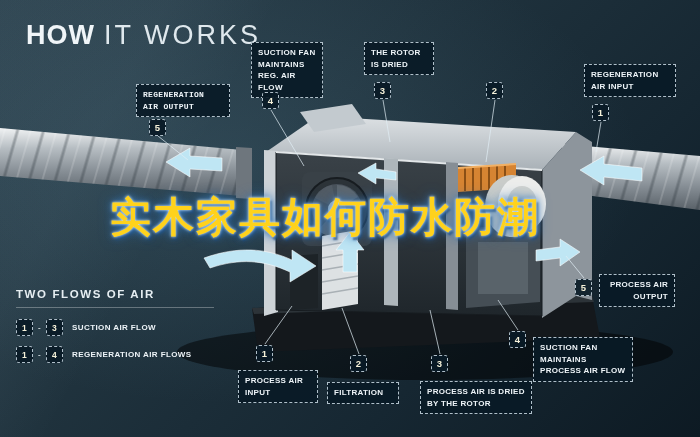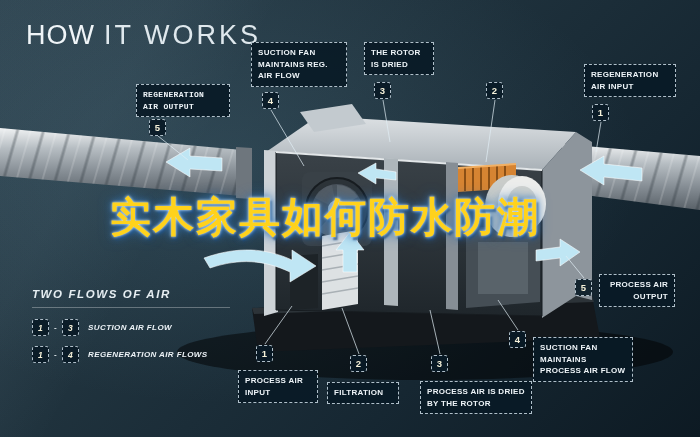--- a/index.html
+++ b/index.html
@@ -7,47 +7,47 @@
     position:relative;width:700px;height:437px;overflow:hidden;
     font-family:"Liberation Sans",sans-serif;
     background:
       radial-gradient(ellipse at 32% 38%, rgba(96,138,158,0.22), transparent 62%),
       linear-gradient(118deg, rgba(190,225,240,0.05) 18%, transparent 30%),
       linear-gradient(135deg,#2a3f4b 0%,#20333e 38%,#162732 70%,#0d1a23 100%);
   }
   .scene{position:absolute;left:0;top:0;width:700px;height:437px;z-index:2;}
   
   .title{position:absolute;left:26px;top:20px;z-index:5;color:#f0f5f8;font-size:27px;letter-spacing:1px;white-space:nowrap;}
-  .title .w-bold{font-weight:400;}
+  .title .w-bold{font-weight:700;}
   .title .w-light{font-weight:300;letter-spacing:3px;margin-left:9px;color:#dfe8ed;}
   
   .co-box{
     position:absolute;z-index:6;box-sizing:border-box;
     background:rgba(9,26,38,0.92);border:1px dashed rgba(206,221,231,0.85);
     color:#edf3f7;font-size:8px;font-weight:bold;letter-spacing:0.3px;
     line-height:1.45;padding:4px 6px;text-transform:uppercase;
   }
   .num{
     position:absolute;z-index:6;box-sizing:border-box;width:17px;height:17px;
     background:rgba(9,26,38,0.92);border:1px dashed rgba(206,221,231,0.85);
     border-radius:3px;color:#f6f2da;font-size:9.5px;font-weight:bold;
     display:flex;align-items:center;justify-content:center;
   }
   .pos-co1{left:136px;top:84px;width:94px;font-family:Liberation Mono, monospace;}   .pos-n1{left:149px;top:119px;}
-  .pos-co2{left:251px;top:42px;width:96px;}   .pos-n2{left:262px;top:92px;}
+  .pos-co2{left:251px;top:42px;width:72px;}   .pos-n2{left:262px;top:92px;}
   .pos-co3{left:364px;top:42px;width:70px;}   .pos-n3{left:374px;top:82px;}
   .pos-co4{left:477px;top:42px;width:96px;}   .pos-n4{left:486px;top:82px;}
   .pos-co5{left:584px;top:64px;width:92px;}   .pos-n5{left:592px;top:104px;}
   .pos-n6{left:256px;top:345px;}  .pos-co6{left:238px;top:370px;width:80px;}
   .pos-n7{left:350px;top:355px;}  .pos-co7{left:327px;top:382px;width:72px;}
   .pos-n8{left:431px;top:355px;}  .pos-co8{left:420px;top:381px;width:112px;}
   .pos-n9{left:509px;top:331px;}  .pos-co9{left:533px;top:337px;width:100px;}
   .pos-n10{left:575px;top:279px;} .pos-co10{left:599px;top:274px;width:76px;text-align:right;}
   
-  .legend{position:absolute;left:32px;top:288px;z-index:6;width:204px;color:#e6eef2;font-style:italic;}
+  .legend{position:absolute;left:16px;top:288px;z-index:6;width:204px;color:#e6eef2;}
   .legend-title{font-size:11.5px;font-weight:bold;letter-spacing:1.6px;}
   .legend-rule{width:198px;height:1px;background:rgba(255,255,255,0.3);margin:7px 0 11px 0;}
   .legend-row{display:flex;align-items:center;margin-bottom:10px;font-size:8px;font-weight:bold;letter-spacing:0.4px;}
   .legend-row .num-sm{
     position:static;width:15px;height:15px;flex:0 0 15px;
     background:rgba(9,26,38,0.92);border:1px dashed rgba(206,221,231,0.85);
     border-radius:3px;color:#f6f2da;font-size:8.5px;font-weight:bold;
     display:flex;align-items:center;justify-content:center;
   }
   .legend-row .sep{margin:0 5px;color:#cfd8dd;}

